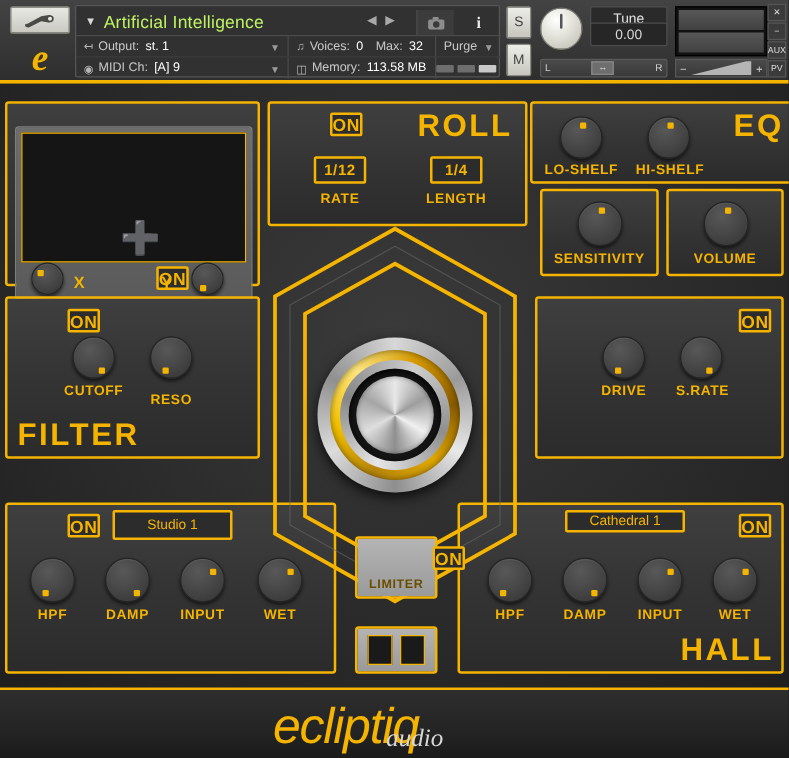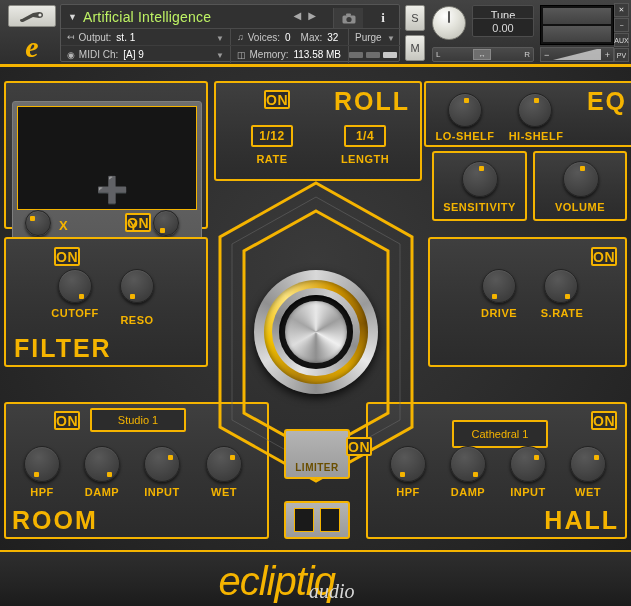--- a/index.html
+++ b/index.html
@@ -460,26 +460,25 @@
       <span class="kname" style="left:70px; top:82px; width:52px;">DAMP</span>
       <div class="knob rk" style="left:138px; top:42px; width:36px; height:36px;">
           <span class="dot" style="left: 23.3913px; top: 7.60869px;"></span>
         </div>
       <span class="kname" style="left:130px; top:82px; width:52px;">INPUT</span>
       <div class="knob rk" style="left:200px; top:42px; width:36px; height:36px;">
           <span class="dot" style="left: 23.3913px; top: 7.60869px;"></span>
         </div>
       <span class="kname" style="left:194px; top:82px; width:48px;">WET</span>
 
-      <span class="plabel secname" style="left:6px; bottom:2px;">ROOM</span>
     </div>
 
     <div class="panel" style="left:366px; top:335px; width:261px; height:137px;">
       <div class="onbtn" style="right:8px; top:7px;">ON</div>
-      <div class="pbox" style="left:84px; top:16px; width:96px; height:28px;">Cathedral 1</div>
+      <div class="pbox" style="left:84px; top:4px; width:96px; height:18px;">Cathedral 1</div>
 
       <div class="knob hk" style="left:22px; top:42px; width:36px; height:36px;">
           <span class="dot" style="left: 9.09889px; top: 24.6417px;"></span>
         </div>
       <span class="kname" style="left:18px; top:82px; width:44px;">HPF</span>
       <div class="knob hk" style="left:82px; top:42px; width:36px; height:36px;">
           <span class="dot" style="left: 21.9011px; top: 24.6417px;"></span>
         </div>
       <span class="kname" style="left:74px; top:82px; width:52px;">DAMP</span>
       <div class="knob hk" style="left:142px; top:42px; width:36px; height:36px;">

